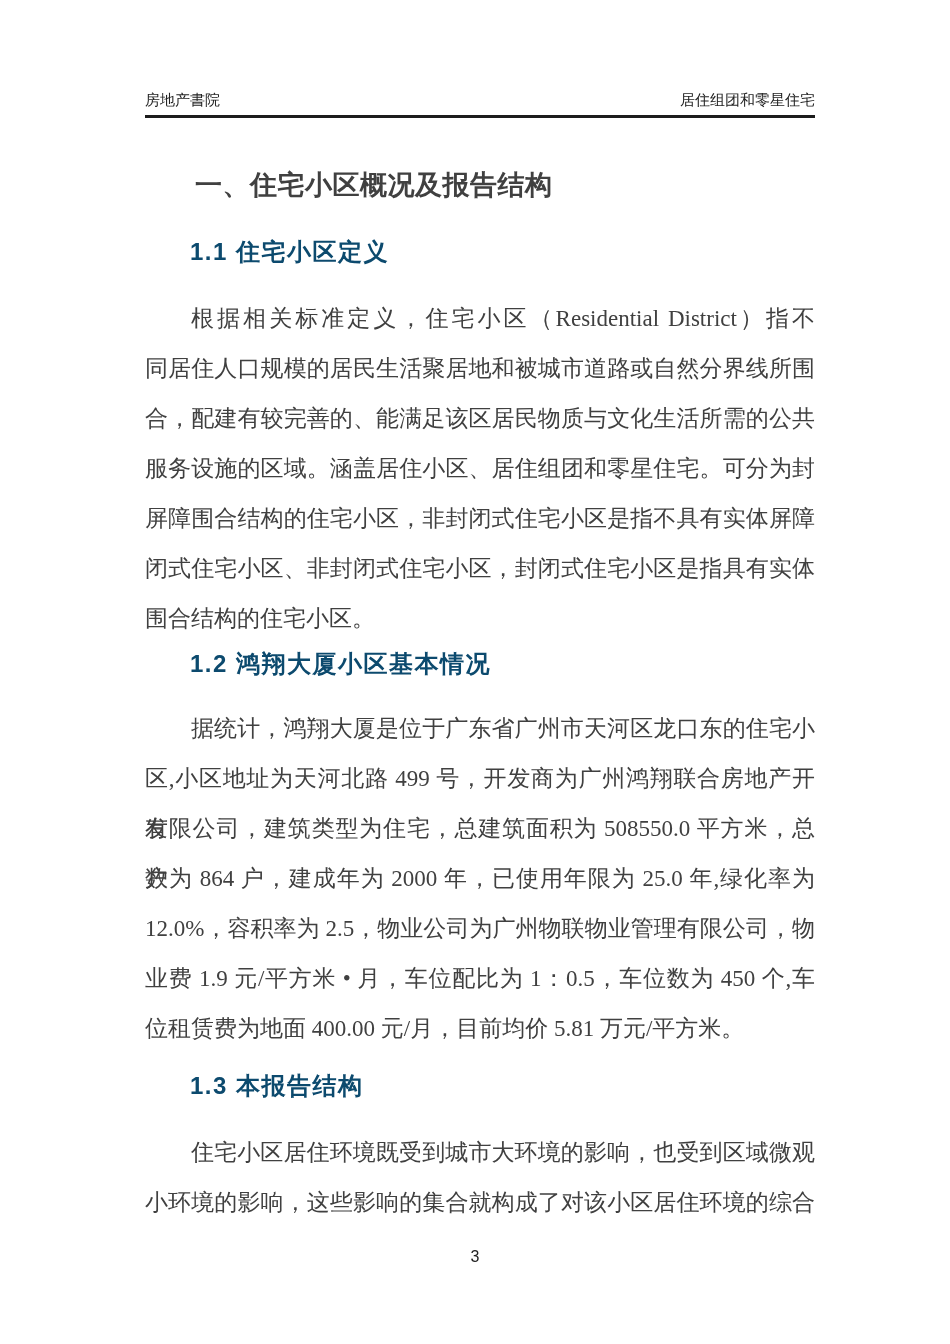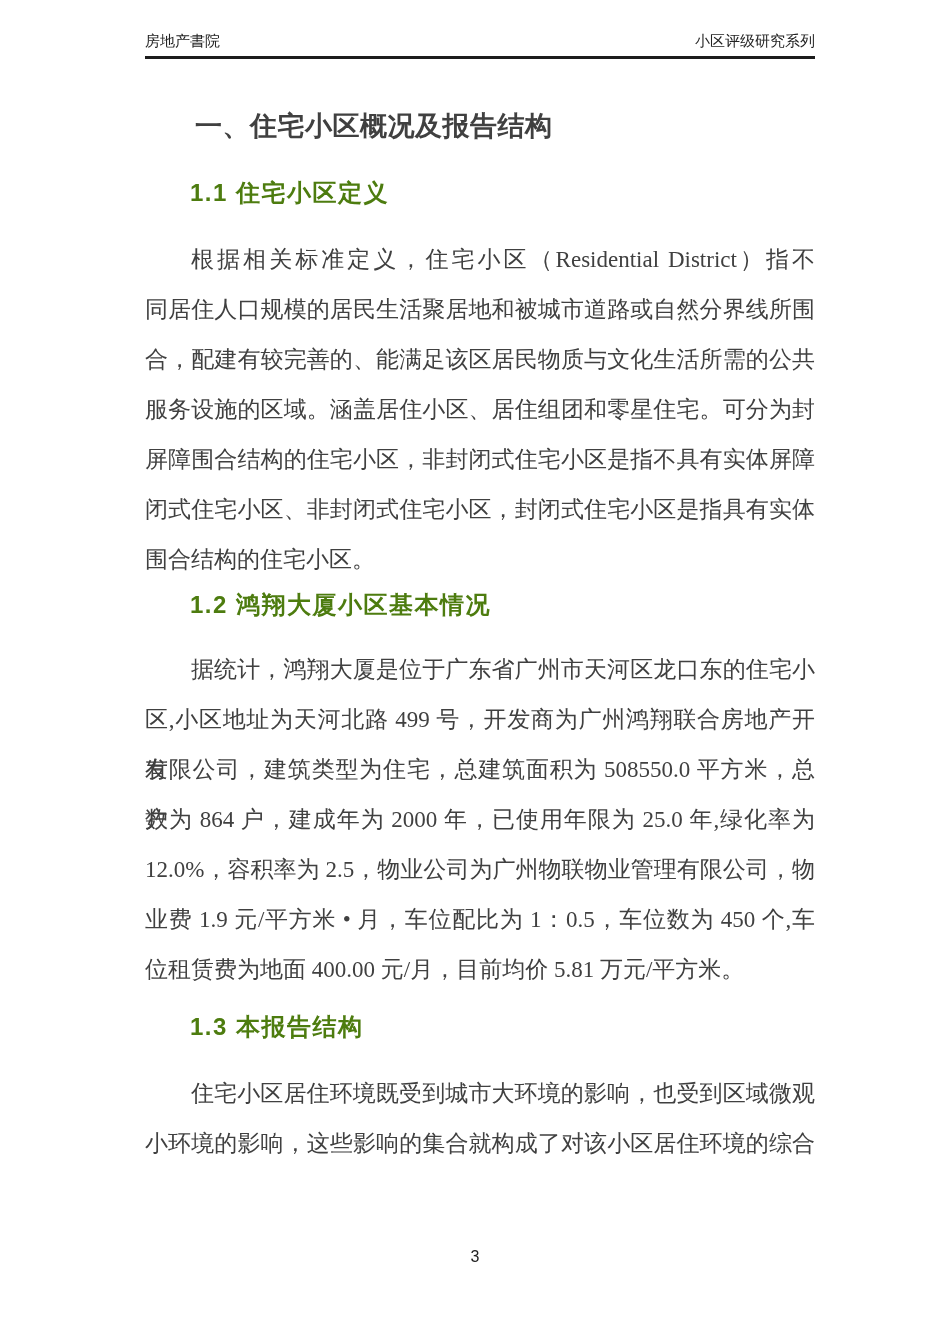--- a/index.html
+++ b/index.html
@@ -7,21 +7,21 @@
   .page {
     position:relative;
     width:950px; height:1344px;
     margin:0 auto;
     background:#ffffff;
     color:#1a1a1a;
     overflow:hidden;
   }
   
   .hdr {
-    margin:31px 135px 0 145px;
+    margin:90px 135px 0 145px;
     display:flex; justify-content:space-between; align-items:flex-end;
     padding-bottom:5px;
     border-bottom:3px solid #1c1c1c;
     font-family:"Liberation Sans","DejaVu Sans",sans-serif;
     font-size:15px; line-height:20px; color:#222;
   }
   
   .doc {
     margin-left:145px;
     width:670px;
@@ -35,21 +35,21 @@
     font-size:27px; line-height:34px;
     letter-spacing:0.5px;
     color:#404040;
   }
   .h2 {
     padding-left:45px;
     font-family:"Liberation Sans","DejaVu Sans",sans-serif;
     font-weight:700;
     font-size:24px; line-height:32px;
     letter-spacing:1.5px;
-    color:#4d7c0f;
+    color:#0c4a6e;
   }
   .h2.s11 { margin-top:34px; }
   .h2.s12 { margin-top:4px; }
   .h2.s13 { margin-top:16px; }
   .para { }
   .para.p1 { margin-top:26px; }
   .para.p2 { margin-top:24px; }
   .para.p3 { margin-top:26px; }
   .line {
     font-size:23px;
@@ -74,21 +74,21 @@
     font-size:16px; color:#222;
   }
 </style>
 </head>
 <body>
 
 <div class="page">
 
   <div class="hdr">
     <span>房地产書院</span>
-    <span>小区评级研究系列</span>
+    <span>居住组团和零星住宅</span>
   </div>
 
   <div class="doc">
 
     <div class="h1">一、住宅小区概况及报告结构</div>
 
     <div class="h2 s11">1.1 住宅小区定义</div>
     <div class="para p1">
       <div class="line jf ind">根据相关标准定义，住宅小区（Residential District）指不</div>
       <div class="line jf">同居住人口规模的居民生活聚居地和被城市道路或自然分界线所围</div>

